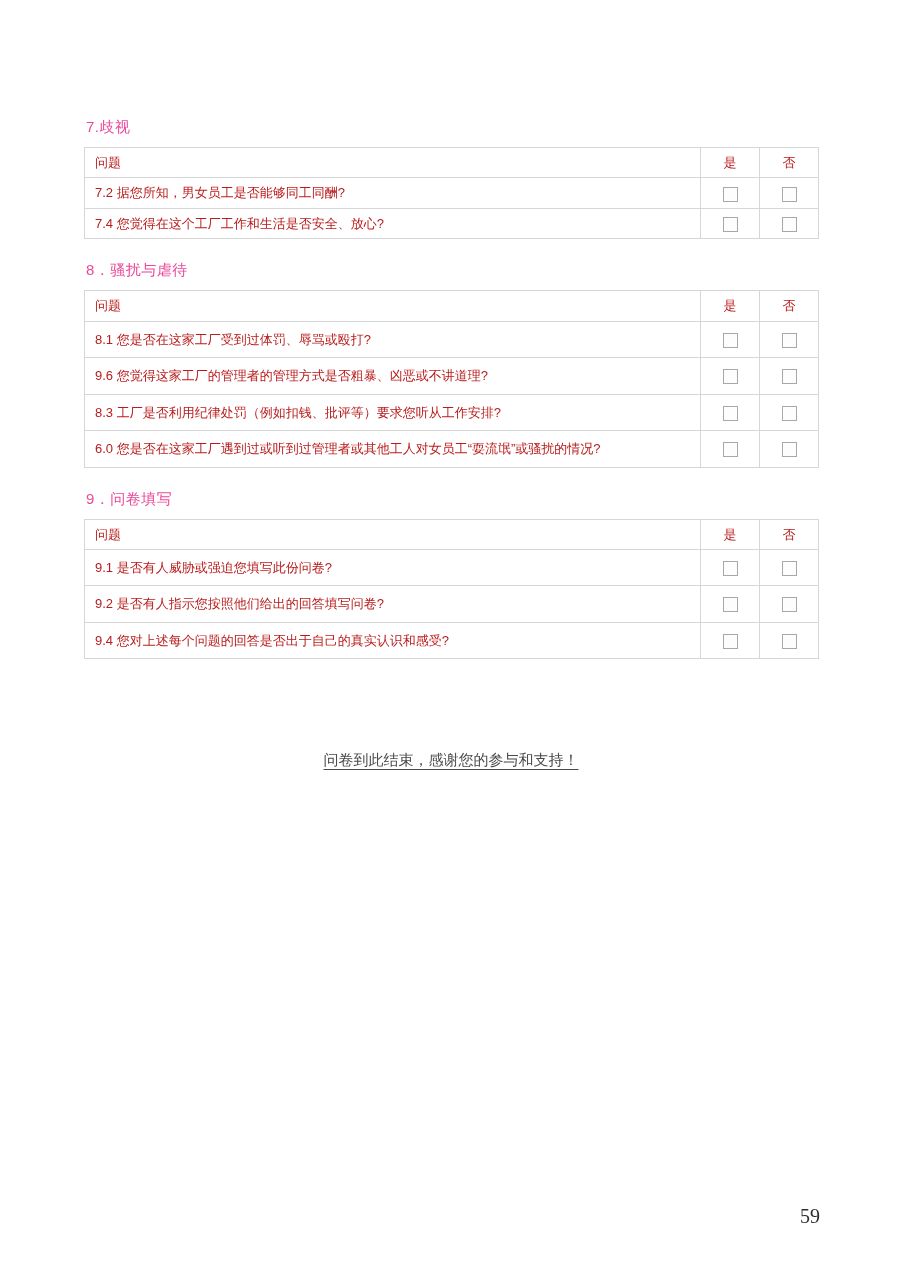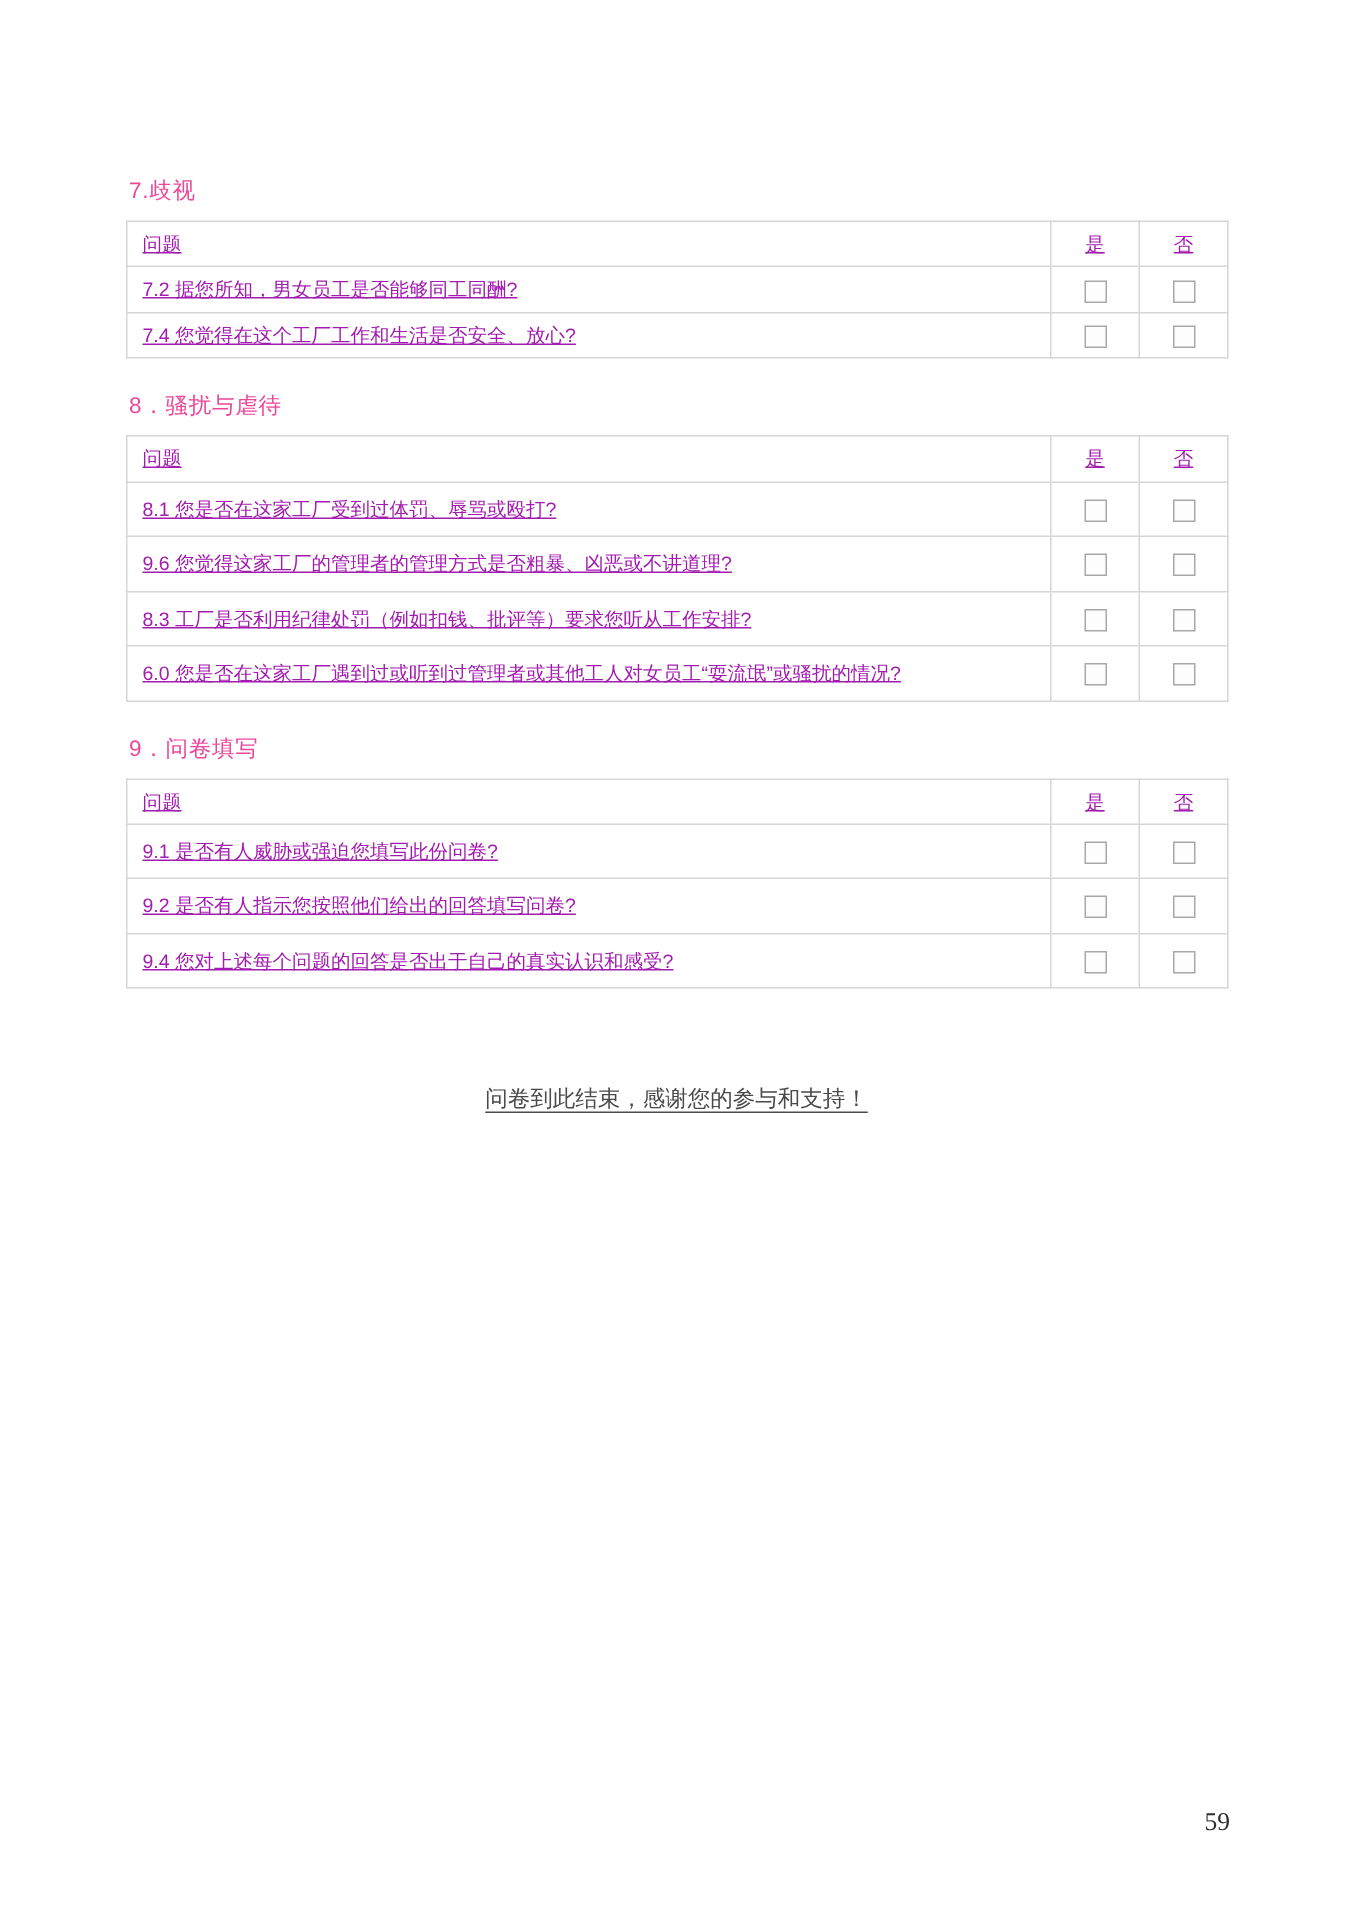--- a/index.html
+++ b/index.html
@@ -31,24 +31,23 @@
   }
   table.qtable {
     width: 734px;
     border-collapse: collapse;
     table-layout: fixed;
   }
   table.qtable th, table.qtable td {
     border: 1px solid #d6d6d6;
     font-size: 13px;
     font-weight: normal;
-    color: #a21caf;
+    color: #b91c1c;
     line-height: 1.65;
     vertical-align: middle;
-    text-decoration: underline;
   }
   table.qtable th.q, table.qtable td.q {
     text-align: left;
     padding: 4px 10px;
     width: 595px;
   }
   table.qtable th.yn, table.qtable td.yn {
     text-align: center;
     width: 50px;
     padding: 4px 4px;
@@ -58,36 +57,36 @@
   .cb {
     display: inline-block;
     width: 13px;
     height: 13px;
     border: 1px solid #a8a8a8;
     background: #fdfdfd;
     vertical-align: middle;
     cursor: pointer;
   }
   .footer-note {
-    margin-top: 64px;
+    margin-top: 92px;
     text-align: center;
     font-size: 15px;
     color: #4a4a4a;
   }
   .footer-note .underlined {
     text-decoration: underline;
     text-underline-offset: 4px;
     padding: 0 6px;
   }
   .page-number {
     position: absolute;
     top: 1205px;
     right: 80px;
     font-family: "Liberation Serif", "DejaVu Serif", serif;
-    font-size: 17px;
+    font-size: 20px;
     color: #2e2e2e;
   }
 </style>
 </head>
 <body>
 
 <div class="content">
 
   <div class="section">
     <h2 class="section-title">7.歧视</h2>

